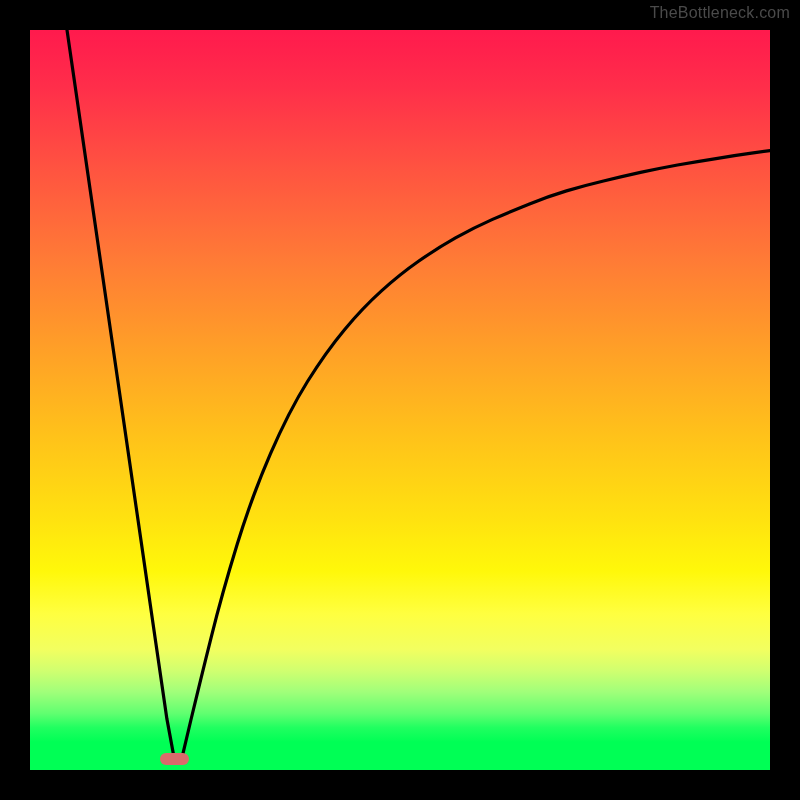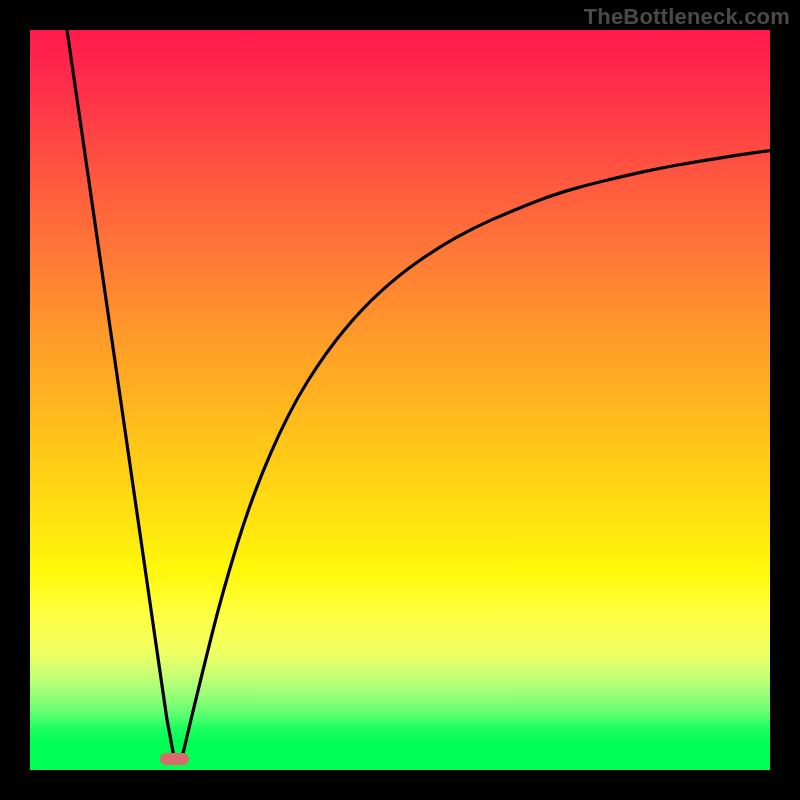--- a/index.html
+++ b/index.html
@@ -42,22 +42,22 @@
       #60ff70 96%,
       #20ff60 98%,
       #00ff55 100%
     );
   }
   .watermark {
     position: absolute;
     top: 4px;
     right: 10px;
     color: #4a4a4a;
-    font-size: 22px;
-    font-weight: 700;
+    font-size: 16px;
+    font-weight: 400;
     letter-spacing: 0.2px;
     margin-left: 44px;
   }
   .curve {
     position: absolute;
     left: 30px;
     top: 30px;
     width: 740px;
     height: 740px;
     pointer-events: none;

